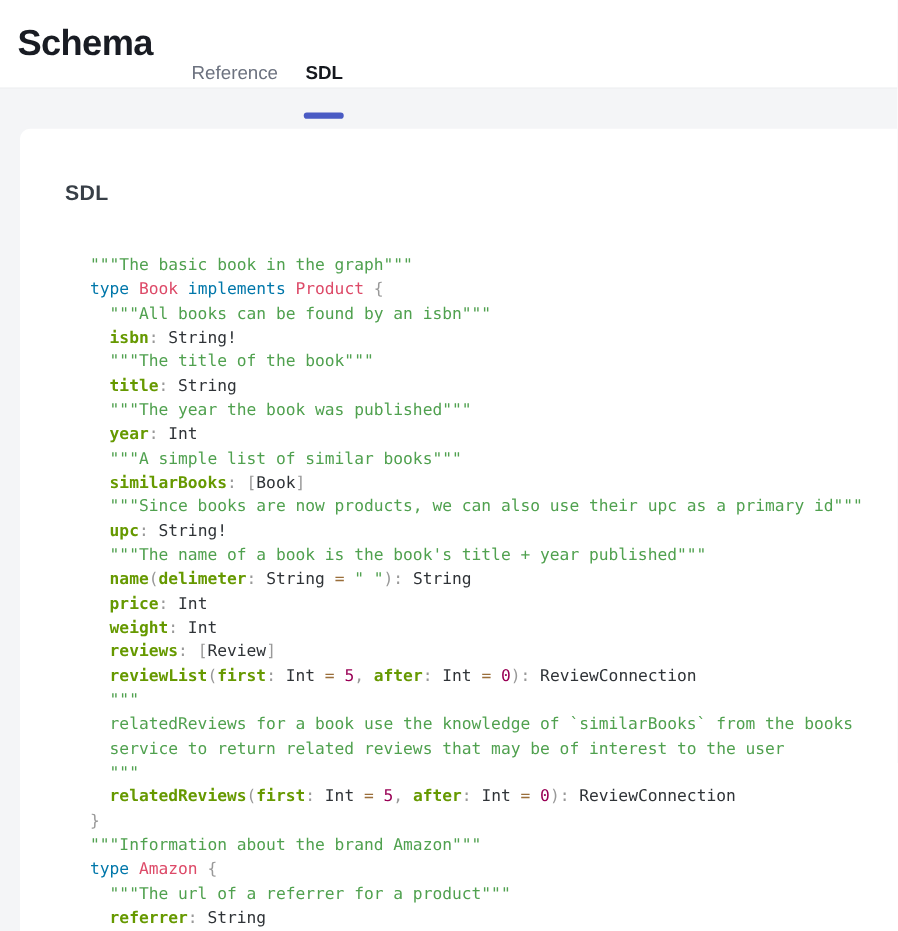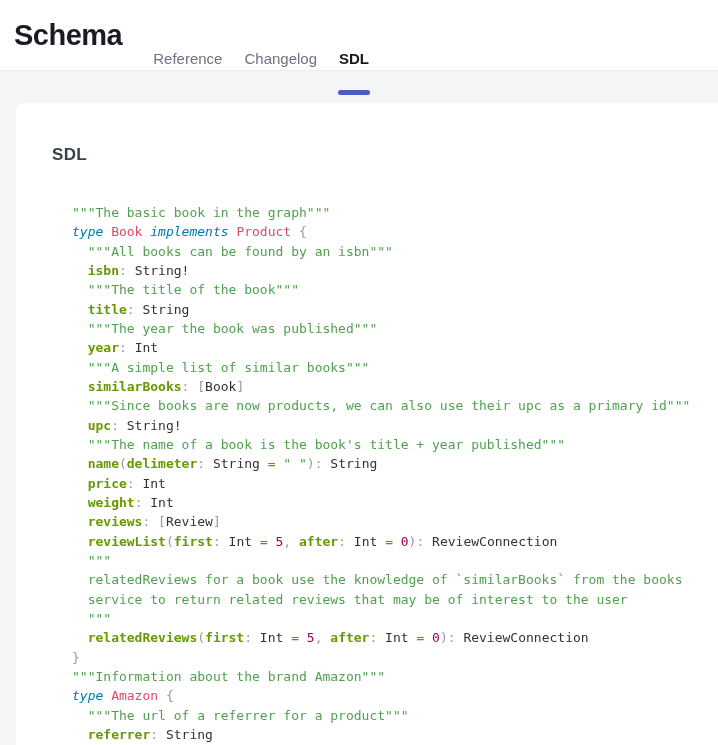--- a/index.html
+++ b/index.html
@@ -75,44 +75,40 @@
   pre.code {
     margin: 38px 0 0 0;
     padding: 0 0 0 56px;
     font-family: "DejaVu Sans Mono", monospace;
     font-size: 13px;
     line-height: 19.33px;
     color: #393a34;
     white-space: pre;
   }
   .tk-doc { color: var(--doc, #50a14f); }
-  .tk-kw  { color: var(--kw,  #0077aa); font-style: italic; }
+  .tk-kw  { color: var(--kw,  #0077aa); }
   .tk-typ { color: var(--typ, #dd4a68); }
   .tk-fld { color: var(--fld, #669900); font-weight: bold; }
   .tk-pun { color: var(--pun, #999999); }
   .tk-scl { color: var(--scl, #2f3337); font-weight: normal; }
   .tk-num { color: var(--num, #990055); }
   .tk-op  { color: var(--op,  #9a6e3a); }
   .tk-str { color: var(--str, #50a14f); }
   .tk-pln { color: var(--pln, #393a34); }
 </style>
 </head>
 <body>
 
 <header class="header">
   <div class="page-title">Schema</div>
   <nav class="tabs">
     <div class="tab">
       <span>Reference</span>
 
     </div>
-    <div class="tab">
-      <span>Changelog</span>
-
-    </div>
     <div class="tab active">
       <span>SDL</span>
       <span class="tab-underline"></span>
     </div>
   </nav>
 </header>
 
 <main class="content-card">
   <h2 class="card-heading">SDL</h2>
   <pre class="code"><div><span class="tk-doc">"""The basic book in the graph"""</span></div><div><span class="tk-kw">type</span><span class="tk-pln"> </span><span class="tk-typ">Book</span><span class="tk-pln"> </span><span class="tk-kw">implements</span><span class="tk-pln"> </span><span class="tk-typ">Product</span><span class="tk-pln"> </span><span class="tk-pun">{</span></div><div><span class="tk-doc">  """All books can be found by an isbn"""</span></div><div><span class="tk-pln">  </span><span class="tk-fld">isbn</span><span class="tk-pun">:</span><span class="tk-pln"> </span><span class="tk-scl">String!</span></div><div><span class="tk-doc">  """The title of the book"""</span></div><div><span class="tk-pln">  </span><span class="tk-fld">title</span><span class="tk-pun">:</span><span class="tk-pln"> </span><span class="tk-scl">String</span></div><div><span class="tk-doc">  """The year the book was published"""</span></div><div><span class="tk-pln">  </span><span class="tk-fld">year</span><span class="tk-pun">:</span><span class="tk-pln"> </span><span class="tk-scl">Int</span></div><div><span class="tk-doc">  """A simple list of similar books"""</span></div><div><span class="tk-pln">  </span><span class="tk-fld">similarBooks</span><span class="tk-pun">:</span><span class="tk-pln"> </span><span class="tk-pun">[</span><span class="tk-scl">Book</span><span class="tk-pun">]</span></div><div><span class="tk-doc">  """Since books are now products, we can also use their upc as a primary id"""</span></div><div><span class="tk-pln">  </span><span class="tk-fld">upc</span><span class="tk-pun">:</span><span class="tk-pln"> </span><span class="tk-scl">String!</span></div><div><span class="tk-doc">  """The name of a book is the book's title + year published"""</span></div><div><span class="tk-pln">  </span><span class="tk-fld">name</span><span class="tk-pun">(</span><span class="tk-fld">delimeter</span><span class="tk-pun">:</span><span class="tk-pln"> </span><span class="tk-scl">String</span><span class="tk-pln"> </span><span class="tk-op">=</span><span class="tk-pln"> </span><span class="tk-str">" "</span><span class="tk-pun">)</span><span class="tk-pun">:</span><span class="tk-pln"> </span><span class="tk-scl">String</span></div><div><span class="tk-pln">  </span><span class="tk-fld">price</span><span class="tk-pun">:</span><span class="tk-pln"> </span><span class="tk-scl">Int</span></div><div><span class="tk-pln">  </span><span class="tk-fld">weight</span><span class="tk-pun">:</span><span class="tk-pln"> </span><span class="tk-scl">Int</span></div><div><span class="tk-pln">  </span><span class="tk-fld">reviews</span><span class="tk-pun">:</span><span class="tk-pln"> </span><span class="tk-pun">[</span><span class="tk-scl">Review</span><span class="tk-pun">]</span></div><div><span class="tk-pln">  </span><span class="tk-fld">reviewList</span><span class="tk-pun">(</span><span class="tk-fld">first</span><span class="tk-pun">:</span><span class="tk-pln"> </span><span class="tk-scl">Int</span><span class="tk-pln"> </span><span class="tk-op">=</span><span class="tk-pln"> </span><span class="tk-num">5</span><span class="tk-pun">,</span><span class="tk-pln"> </span><span class="tk-fld">after</span><span class="tk-pun">:</span><span class="tk-pln"> </span><span class="tk-scl">Int</span><span class="tk-pln"> </span><span class="tk-op">=</span><span class="tk-pln"> </span><span class="tk-num">0</span><span class="tk-pun">)</span><span class="tk-pun">:</span><span class="tk-pln"> </span><span class="tk-scl">ReviewConnection</span></div><div><span class="tk-doc">  """</span></div><div><span class="tk-doc">  relatedReviews for a book use the knowledge of `similarBooks` from the books</span></div><div><span class="tk-doc">  service to return related reviews that may be of interest to the user</span></div><div><span class="tk-doc">  """</span></div><div><span class="tk-pln">  </span><span class="tk-fld">relatedReviews</span><span class="tk-pun">(</span><span class="tk-fld">first</span><span class="tk-pun">:</span><span class="tk-pln"> </span><span class="tk-scl">Int</span><span class="tk-pln"> </span><span class="tk-op">=</span><span class="tk-pln"> </span><span class="tk-num">5</span><span class="tk-pun">,</span><span class="tk-pln"> </span><span class="tk-fld">after</span><span class="tk-pun">:</span><span class="tk-pln"> </span><span class="tk-scl">Int</span><span class="tk-pln"> </span><span class="tk-op">=</span><span class="tk-pln"> </span><span class="tk-num">0</span><span class="tk-pun">)</span><span class="tk-pun">:</span><span class="tk-pln"> </span><span class="tk-scl">ReviewConnection</span></div><div><span class="tk-pun">}</span></div><div><span class="tk-doc">"""Information about the brand Amazon"""</span></div><div><span class="tk-kw">type</span><span class="tk-pln"> </span><span class="tk-typ">Amazon</span><span class="tk-pln"> </span><span class="tk-pun">{</span></div><div><span class="tk-doc">  """The url of a referrer for a product"""</span></div><div><span class="tk-pln">  </span><span class="tk-fld">referrer</span><span class="tk-pun">:</span><span class="tk-pln"> </span><span class="tk-scl">String</span></div><div></div></pre>

